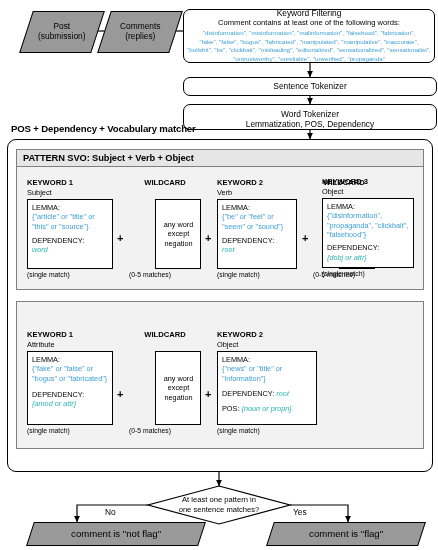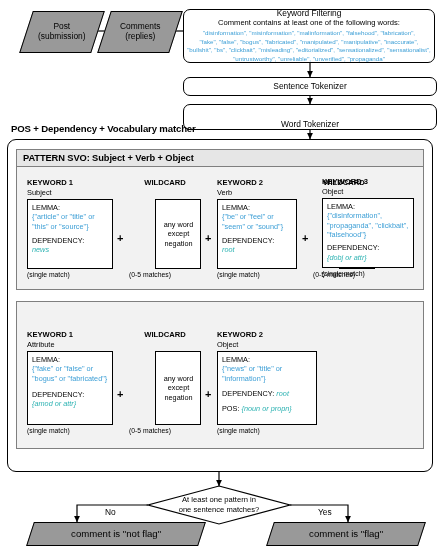--- a/index.html
+++ b/index.html
@@ -137,38 +137,39 @@
       <div>"untrustworthy", "unreliable", "unverified", "propaganda"</div>
     </div>
   </div>
 
   <div class="abs proc" style="left:183px;top:77px;width:252px;height:17px;font-size:8.4px;">
     <span>Sentence Tokenizer</span>
   </div>
 
   <div class="abs proc" style="left:183px;top:104px;width:252px;height:24px;flex-direction:column;font-size:8.4px;justify-content:flex-end;">
     <span>Word Tokenizer</span>
+    <span>Lemmatization, POS, Dependency</span>
   </div>
 
   <div class="abs" style="left:11px;top:123px;font-size:9.6px;font-weight:bold;letter-spacing:-0.15px;">POS + Dependency + Vocabulary matcher</div>
 
   <div class="abs outer-container" style="left:7px;top:139px;width:424px;height:331px;"></div>
 
   <div class="abs pattern-panel" style="left:16px;top:149px;width:406px;height:139px;">
     <div class="pattern-title">PATTERN SVO: Subject + Verb + Object</div>
 
     <div class="slot" style="left:10px;top:28px;width:86px;">
       <div class="slot-head">KEYWORD 1</div>
       <div class="slot-sub">Subject</div>
       <div class="slot-box" style="height:70px;">
         <div>LEMMA:</div>
         <div class="lem">{"article" or "title" or "this" or "source"}</div>
         <div style="height:5px;"></div>
         <div>DEPENDENCY:</div>
-        <div class="dep">news</div>
+        <div class="dep">word</div>
       </div>
       <div class="slot-foot">(single match)</div>
     </div>
 
     <div class="plus" style="left:100px;top:82px;">+</div>
 
     <div class="slot" style="left:112px;top:28px;width:72px;">
       <div class="slot-head" style="text-align:center;">WILDCARD</div>
       <div class="slot-sub" style="height:9px;"></div>
       <div class="slot-box wild" style="height:70px;">any word except negation</div>
@@ -266,21 +267,21 @@
   </div>
 
   <div class="abs" style="left:148px;top:486px;width:142px;height:38px;display:flex;align-items:center;justify-content:center;text-align:center;font-size:7.6px;line-height:1.3;">
     <div>
       <span>At least one pattern in</span><br>
       <span>one sentence matches?</span>
     </div>
   </div>
 
   <div class="lbl" style="left:104px;top:499px;">No</div>
-  <div class="lbl" style="left:317px;top:499px;">Yes</div>
+  <div class="lbl" style="left:292px;top:499px;">Yes</div>
 
   <div class="abs para" style="left:30px;top:522px;width:170px;height:22px;font-size:9.6px;">
     <span>comment is "not flag"</span>
   </div>
 
   <div class="abs para" style="left:270px;top:522px;width:150px;height:22px;font-size:9.6px;">
     <span>comment is "flag"</span>
   </div>
 
 </div>

